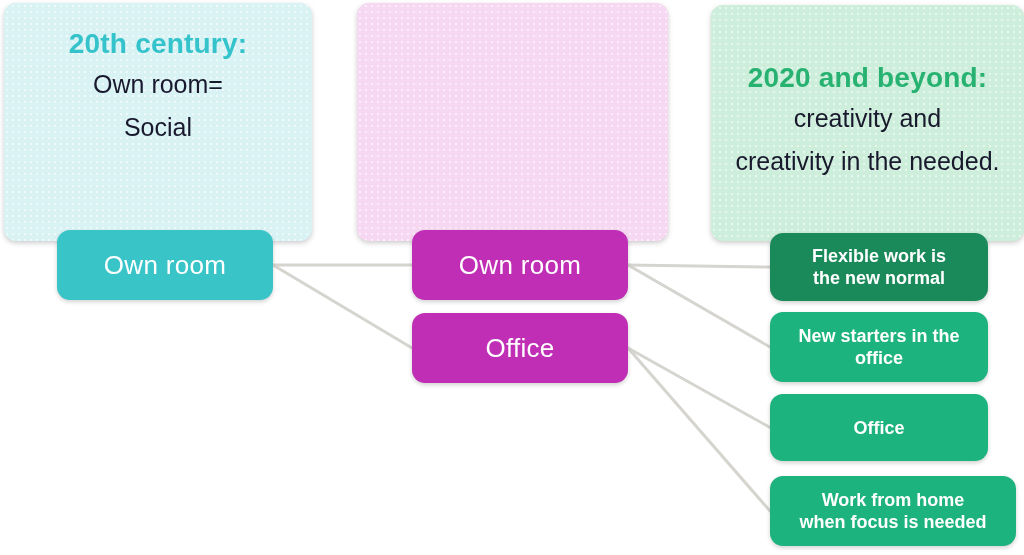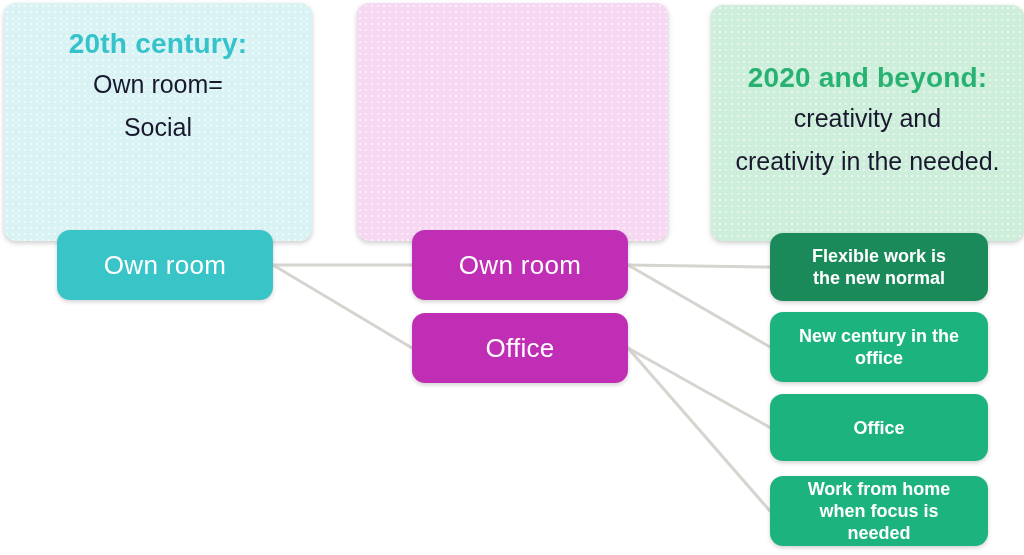--- a/index.html
+++ b/index.html
@@ -104,24 +104,24 @@
 
   <div class="node node-lg" style="left: 412px; top: 313px; width: 216px; height: 70px; background-color: rgb(191, 46, 180);">
     <span>Office</span>
   </div>
 
   <div class="node node-sm" style="left: 770px; top: 233px; width: 218px; height: 68px; background-color: rgb(27, 138, 90);">
     <span>Flexible work is the new normal</span>
   </div>
 
   <div class="node node-sm" style="left: 770px; top: 312px; width: 218px; height: 70px; background-color: rgb(28, 179, 126);">
-    <span>New century in the office</span>
+    <span>New starters in the office</span>
   </div>
 
   <div class="node node-sm" style="left: 770px; top: 394px; width: 218px; height: 67px; background-color: rgb(28, 179, 126);">
     <span>Office</span>
   </div>
 
-  <div class="node node-sm" style="left: 770px; top: 476px; width: 218px; height: 70px; background-color: rgb(28, 179, 126);">
+  <div class="node node-sm" style="left: 770px; top: 476px; width: 246px; height: 70px; background-color: rgb(28, 179, 126);">
     <span>Work from home when focus is needed</span>
   </div>
 
 </div>
 
 </body></html>

